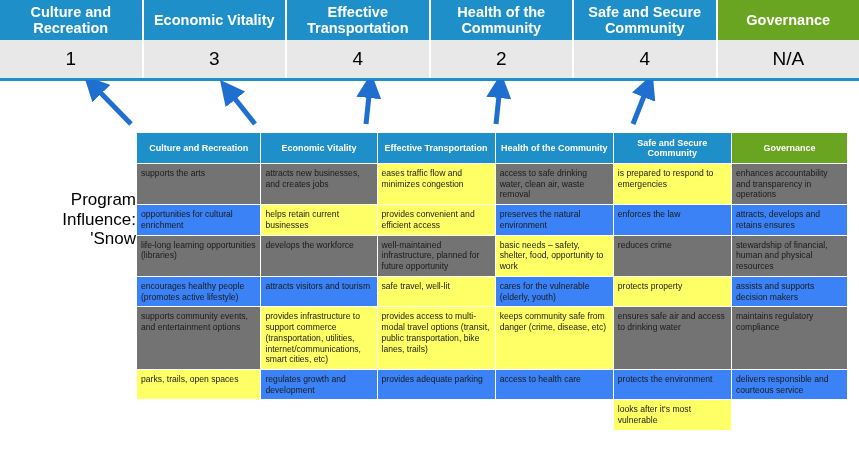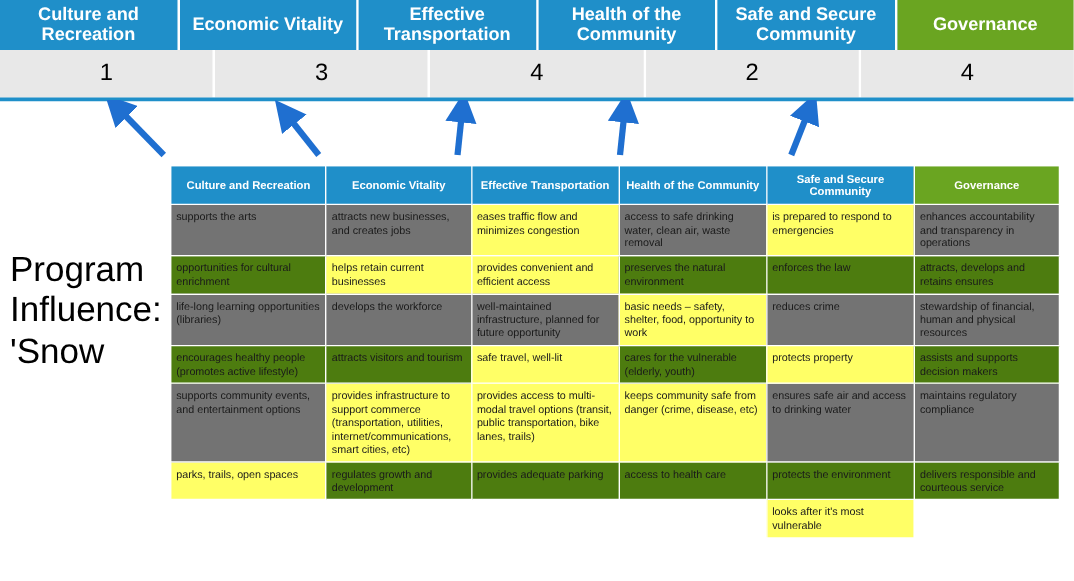--- a/index.html
+++ b/index.html
@@ -77,26 +77,26 @@
     position: absolute;
     left: 0; top: 80px;
     width: 859px;
     height: 52px;
   }
 
   
   #caption {
     position: absolute;
     left: 8px;
-    top: 200px;
+    top: 190px;
     width: 128px;
-    font-size: 28px;
+    font-size: 17px;
     color: #000000;
     line-height: 1.16;
-    text-align: left;
+    text-align: right;
   }
 
   
   #matrix {
     position: absolute;
     left: 136px;
     top: 132px;
     width: 712px;
     border-collapse: collapse;
     table-layout: fixed;
@@ -116,21 +116,21 @@
   #matrix th.gov { background: #6aa521; }
   #matrix td {
     font-size: 8.6px;
     color: #1a1a1a;
     border: 1px solid #ffffff;
     padding: 4px 4px;
     vertical-align: top;
     line-height: 1.25;
     background: #737373;
   }
-  #matrix tr.shade td { background: #4d7c0f; }
+  #matrix tr.shade td { background: #3b82f6; }
   #matrix td.hl { background: #ffff66 !important; }
   #matrix td.blank { background: #ffffff !important; border-color: #ffffff; }
   #matrix tr.shade td.blank { background: #ffffff !important; }
 </style>
 </head>
 <body>
 
 <div id="top-band">
   <div class="top-cell">
     <span>Culture and Recreation</span>
@@ -151,20 +151,21 @@
     <span>Governance</span>
   </div>
 </div>
 
 <div id="score-band">
   <div class="score-cell">1</div>
   <div class="score-cell">3</div>
   <div class="score-cell">4</div>
   <div class="score-cell">2</div>
   <div class="score-cell">4</div>
+  <div class="score-cell">N/A</div>
 </div>
 <div id="score-underline"></div>
 
 <div id="arrows">
   <svg width="859" height="52" viewBox="0 0 859 52" xmlns="http://www.w3.org/2000/svg">
     <defs>
       <marker id="ah" markerWidth="5" markerHeight="5" refX="2.4" refY="2.5" orient="auto">
         <path d="M0,0 L5,2.5 L0,5 z" fill="#1f6fd0"></path>
       </marker>
     </defs>

